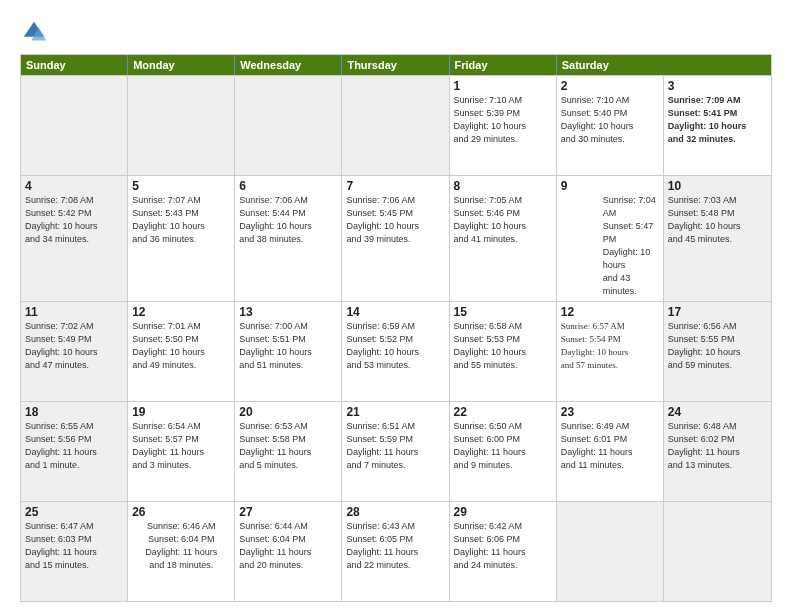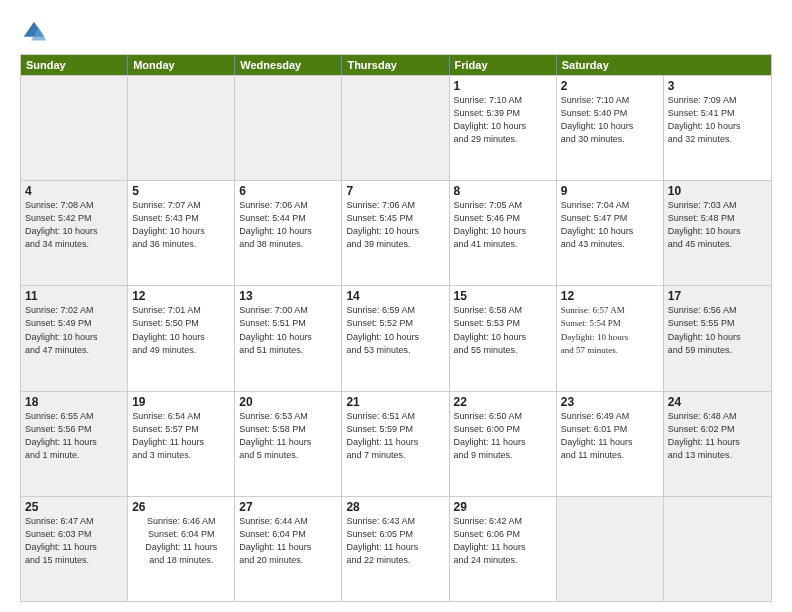--- a/index.html
+++ b/index.html
@@ -162,21 +162,21 @@
           </div>
           <div class="cal-cell">
             <div class="day-num">2</div>
             <div class="day-info" style="white-space: pre-line;">Sunrise: 7:10 AM
 Sunset: 5:40 PM
 Daylight: 10 hours
 and 30 minutes.</div>
           </div>
           <div class="cal-cell">
             <div class="day-num">3</div>
-            <div class="day-info" style="white-space: pre-line;">Sunrise: 7:09 AM
+            <div class="day-info" style="white-space: pre-line; font-weight: bold;">Sunrise: 7:09 AM
 Sunset: 5:41 PM
 Daylight: 10 hours
 and 32 minutes.</div>
           </div>
         </div>
         <div class="cal-row">
           <div class="cal-cell shaded">
             <div class="day-num">4</div>
             <div class="day-info" style="white-space: pre-line;">Sunrise: 7:08 AM
 Sunset: 5:42 PM
@@ -206,21 +206,21 @@
           </div>
           <div class="cal-cell">
             <div class="day-num">8</div>
             <div class="day-info" style="white-space: pre-line;">Sunrise: 7:05 AM
 Sunset: 5:46 PM
 Daylight: 10 hours
 and 41 minutes.</div>
           </div>
           <div class="cal-cell">
             <div class="day-num">9</div>
-            <div class="day-info" style="white-space: pre-line;">Sunrise: 7:04 AM
+            <div class="day-info" style="white-space: pre-line; margin-left: 42px;">Sunrise: 7:04 AM
 Sunset: 5:47 PM
 Daylight: 10 hours
 and 43 minutes.</div>
           </div>
           <div class="cal-cell shaded">
             <div class="day-num">10</div>
             <div class="day-info" style="white-space: pre-line;">Sunrise: 7:03 AM
 Sunset: 5:48 PM
 Daylight: 10 hours
 and 45 minutes.</div>

